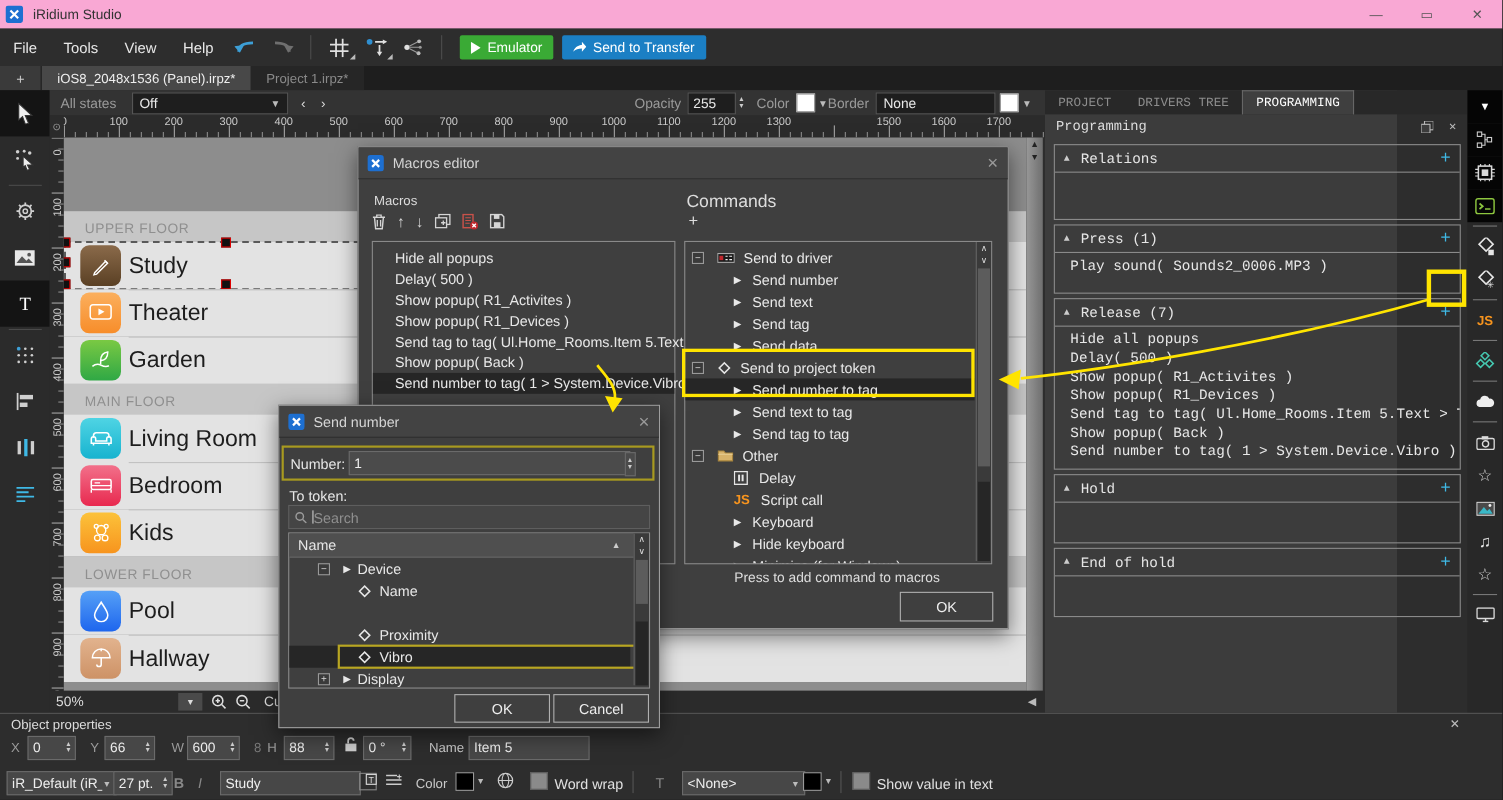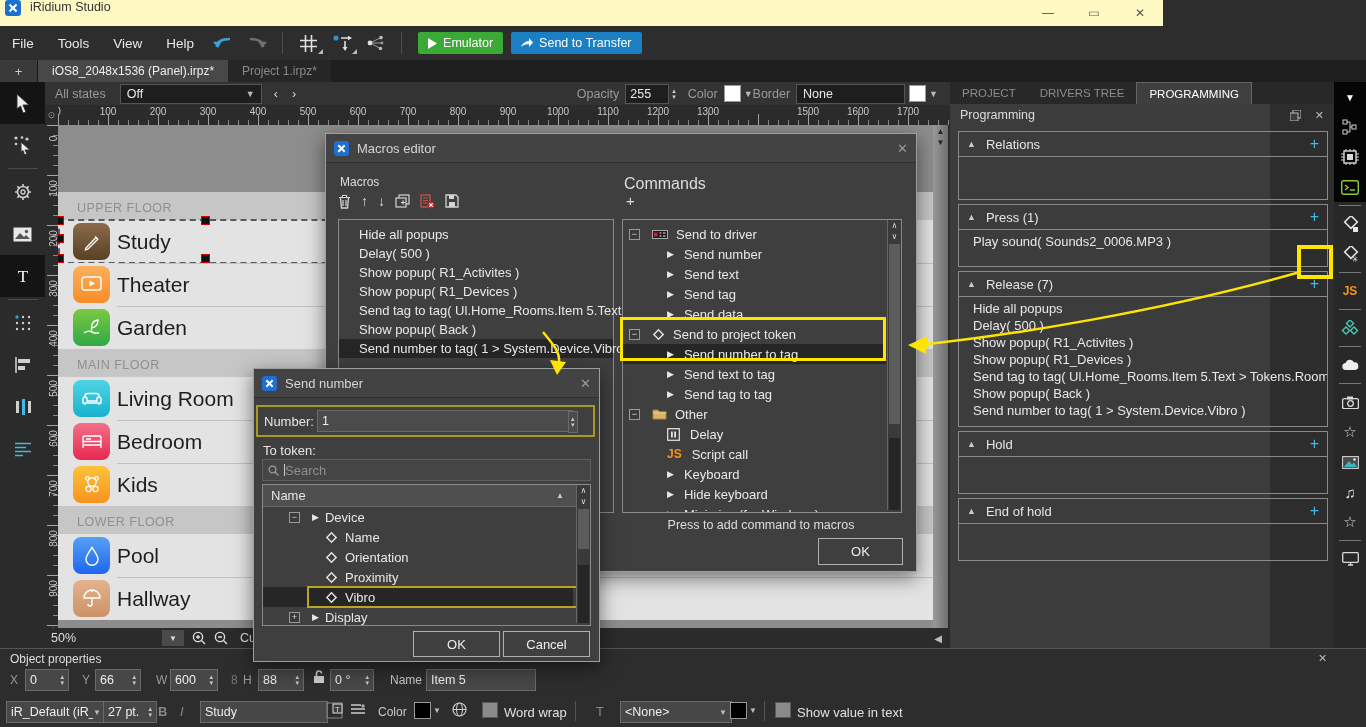--- a/index.html
+++ b/index.html
@@ -2,21 +2,21 @@
 <html><head>
 <meta charset="utf-8">
 <style>
   html,body{margin:0;padding:0;background:#1a1a1a;}
   #root{position:relative;width:1366px;height:727px;background:#2d2d2d;overflow:hidden;
         font-family:"Liberation Sans",sans-serif;color:#e6e6e6;font-size:13px;}
   .a{position:absolute;}
   .row{display:flex;align-items:center;}
   .glyph{display:inline-flex;align-items:center;justify-content:center;}
   
-  .titlebar{left:0;top:0;width:1163px;height:26px;background:#fef9c3;color:#222;display:flex;align-items:flex-start;}
+  .titlebar{left:0;top:0;width:1366px;height:26px;background:#f9a8d4;color:#222;display:flex;align-items:center;}
   .winbtn{width:46px;height:26px;display:flex;align-items:center;justify-content:center;color:#555;font-size:12px;}
   
   .menubar{left:0;top:26px;width:1366px;height:34px;background:#2d2d2d;display:flex;align-items:center;}
   .menuitem{padding:0 12px;font-size:13.5px;color:#e8e8e8;}
   .vsep{width:1px;height:22px;background:#4d4d4d;margin:0 8px;}
   .toolbtn{position:relative;width:34px;height:26px;display:flex;align-items:center;justify-content:center;}
   .notch{position:absolute;right:2px;bottom:2px;width:0;height:0;border-left:5px solid transparent;border-bottom:5px solid #bbb;}
   .greenbtn{height:22px;background:#3aaa35;color:#fff;display:flex;align-items:center;padding:0 10px;border-radius:2px;font-size:12.5px;gap:6px;}
   .bluebtn{height:22px;background:#1b7fc4;color:#fff;display:flex;align-items:center;padding:0 10px;border-radius:2px;font-size:12.5px;gap:6px;}
   
@@ -70,21 +70,21 @@
   .sel{background:#262626;}
   .exp{width:9px;height:9px;border:1px solid #999;display:flex;align-items:center;justify-content:center;font-size:9px;line-height:8px;color:#ddd;background:#3a3a3a;box-sizing:content-box;}
   .tri{color:#e8e8e8;font-size:9px;}
   .btn{border:1px solid #b0b0b0;background:#3f3f3f;color:#eee;display:flex;align-items:center;justify-content:center;font-size:13px;}
   .hl{position:absolute;border:3px solid #ffe400;box-sizing:border-box;pointer-events:none;}
   .hlo{position:absolute;border:2px solid #a89a20;box-sizing:border-box;pointer-events:none;}
   .scol{position:absolute;width:13px;background:#3a3a3a;border-left:1px solid #666;}
   .scol .ar{width:13px;text-align:center;font-size:8px;color:#ddd;line-height:11px;}
   .thumb{position:absolute;left:1px;width:11px;background:#5c5c5c;}
   
-  .rpanel{left:950px;top:82px;width:320px;height:566px;background:#3c3c3c;}
+  .rpanel{left:950px;top:82px;width:320px;height:566px;background:#3c3c3c;font-family:Liberation Mono, monospace;}
   .rtabs{position:absolute;left:0;top:0;width:384px;height:22px;background:#282828;display:flex;}
   .rtab{padding:0 12px;display:flex;align-items:center;font-size:11.5px;color:#8d8d8d;}
   .rtab.act{background:#3f3f3f;color:#fff;border:1px solid #666;border-bottom:none;}
   .rhead{position:absolute;left:0;top:22px;width:384px;height:22px;display:flex;align-items:center;padding:0 10px;box-sizing:border-box;font-size:12.5px;color:#ddd;gap:10px;}
   .sect{position:absolute;left:8px;width:368px;border:1px solid #8a8a8a;}
   .secthead{height:24px;display:flex;align-items:center;padding:0 8px;border-bottom:1px solid #8a8a8a;}
   .sectplus{margin-left:auto;color:#3fb9e6;font-size:16px;}
   .sectitem{height:17px;display:flex;align-items:center;padding-left:14px;font-size:13px;color:#e8e8e8;white-space:nowrap;overflow:hidden;}
   .chev{color:#ccc;font-size:9px;margin-right:10px;}
   
@@ -1101,28 +1101,20 @@
             <span>Device</span>
           </div>
           <div class="titem" style="top: 20px; height: 20px; width: 310px;">
             <span class="glyph" style="margin: 0px 7px 0px 62px;">
               <svg width="13" height="13">
                 <rect x="3.2" y="3.2" width="6.6" height="6.6" fill="none" stroke="#e6e6e6" stroke-width="1.4" transform="rotate(45 6.5 6.5)"></rect>
               </svg>
             </span>
             <span>Name</span>
           </div>
-          <div class="titem" style="top: 40px; height: 20px; width: 310px;">
-            <span class="glyph" style="margin: 0px 7px 0px 62px;">
-              <svg width="13" height="13">
-                <rect x="3.2" y="3.2" width="6.6" height="6.6" fill="none" stroke="#e6e6e6" stroke-width="1.4" transform="rotate(45 6.5 6.5)"></rect>
-              </svg>
-            </span>
-            <span>Orientation</span>
-          </div>
           <div class="titem" style="top: 60px; height: 20px; width: 310px;">
             <span class="glyph" style="margin: 0px 7px 0px 62px;">
               <svg width="13" height="13">
                 <rect x="3.2" y="3.2" width="6.6" height="6.6" fill="none" stroke="#e6e6e6" stroke-width="1.4" transform="rotate(45 6.5 6.5)"></rect>
               </svg>
             </span>
             <span>Proximity</span>
           </div>
           <div class="titem sel" style="top: 80px; height: 20px; width: 310px;">
             <span class="glyph" style="margin: 0px 7px 0px 62px;">

